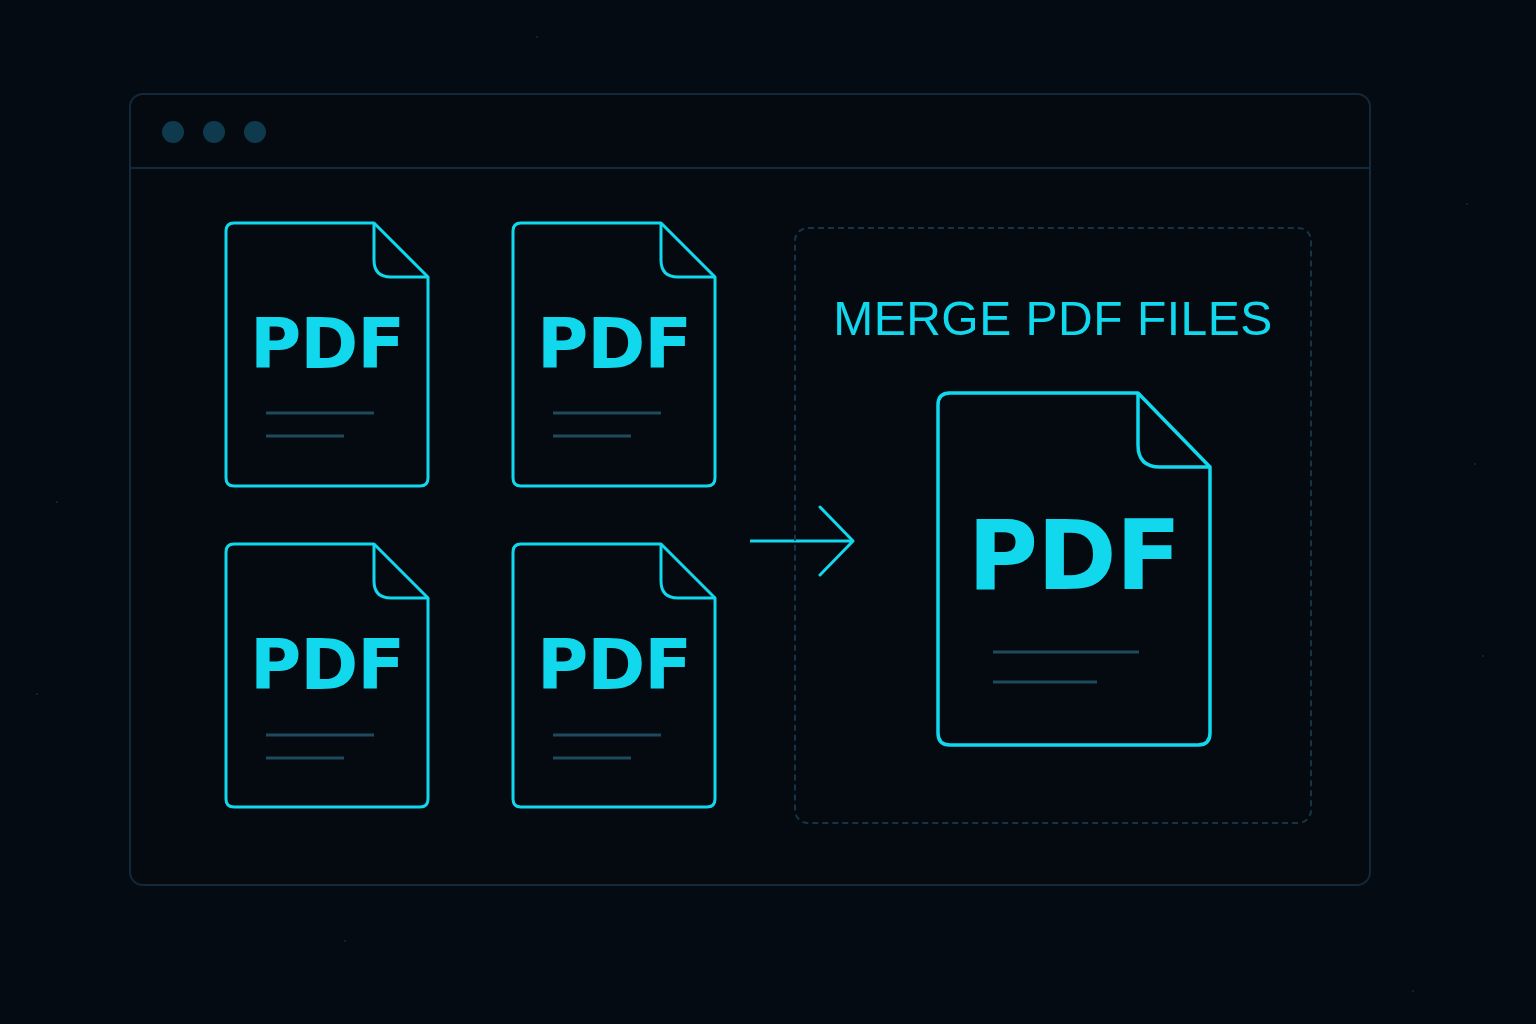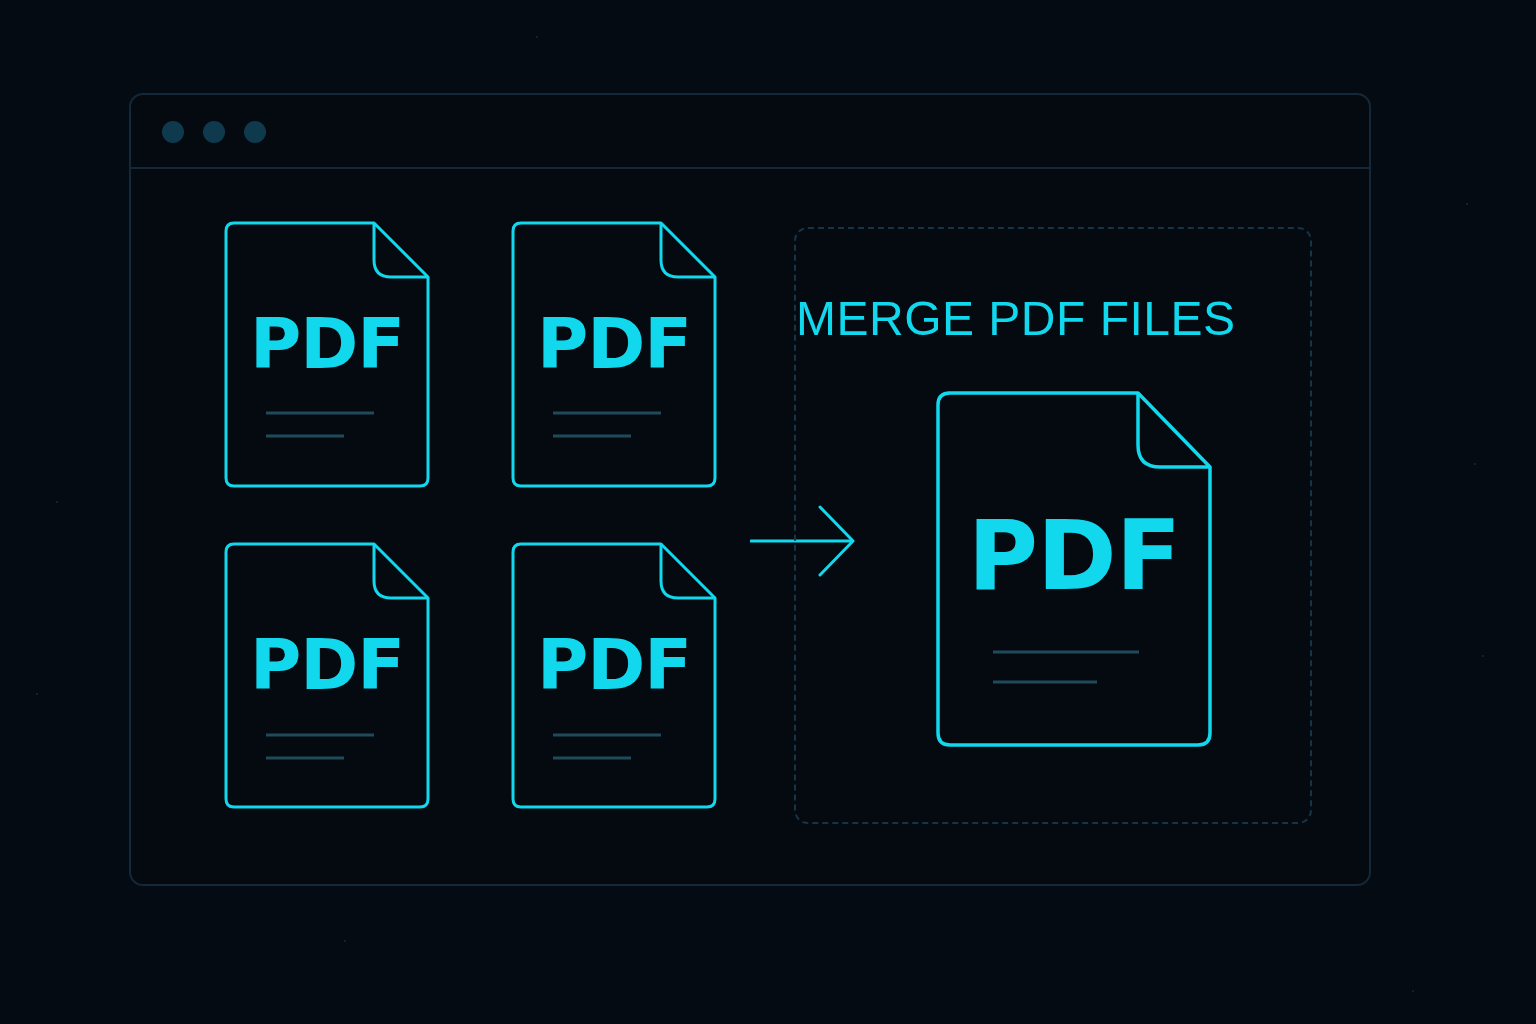--- a/index.html
+++ b/index.html
@@ -41,20 +41,21 @@
   .drop-zone {
     position: absolute;
     left: 794px; top: 227px;
     width: 518px; height: 597px;
     border: 2px dashed #163446;
     border-radius: 14px;
     box-sizing: border-box;
   }
   .merge-title {
     position: absolute; left: 0; right: 0; top: 62px;
+    text-align: center;
     color: #12d8ee;
     font-family: "Liberation Sans", sans-serif;
     font-size: 48px;
     letter-spacing: 0.5px;
   }
   .arrow { position: absolute; left: 750px; top: 505px; }
   .speck { position: absolute; width: 2px; height: 2px; background: #1b2a36; border-radius: 50%; }
 </style>
 </head>
 <body>

